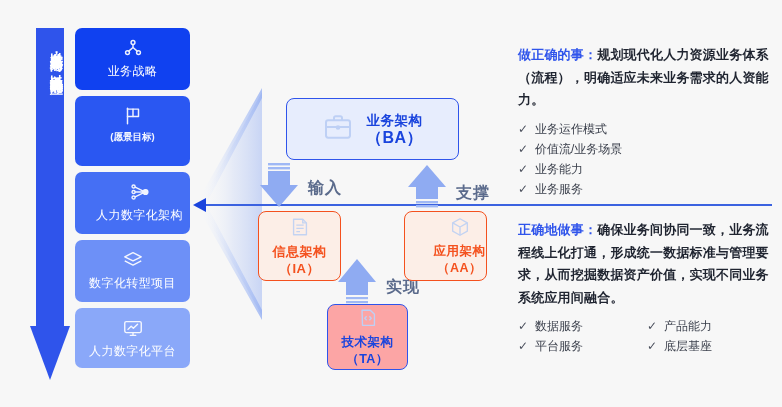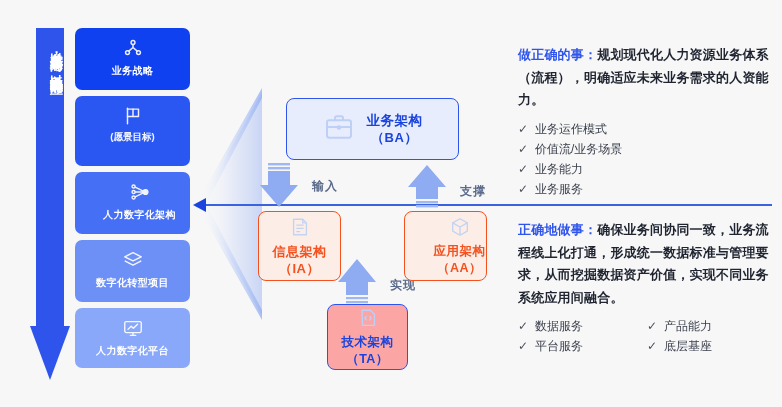--- a/index.html
+++ b/index.html
@@ -51,22 +51,22 @@
     padding-bottom:8px;
   }
   .card .cicon{
     display:block;
     height:22px;
     margin:0 auto 4px auto;
     opacity:.92;
   }
   .card .clabel{
     display:block;
-    font-size:10px;
-    font-weight:bold;
+    font-size:12px;
+    font-weight:normal;
     letter-spacing:.4px;
     line-height:16px;
   }
   .card .csub{
     display:block;
     font-size:9.5px;
     font-weight:bold;
     line-height:12px;
     margin-top:1px;
     opacity:.95;
@@ -106,21 +106,21 @@
   .abox .aicon{display:block;margin-bottom:1px;}
   .abox .alabel{
     display:block;
     font-size:13.5px;
     font-weight:bold;
     line-height:17px;
     letter-spacing:.5px;
   }
   .abox .acode{
     display:block;
-    font-size:13px;
+    font-size:16px;
     font-weight:bold;
     line-height:17px;
     letter-spacing:.5px;
   }
   .box-ba{
     left:286px;top:98px;width:173px;height:62px;
     background:#e7edfd;border:1.6px solid #2f54eb;
     flex-direction:row;gap:12px;
   }
   .box-ba .tcol{display:flex;flex-direction:column;}
@@ -140,21 +140,21 @@
     background:#fca5a5;border:1.6px solid #2f54eb;
   }
   .box-ta .alabel,.box-ta .acode{color:#1a44dd;font-size:12.5px;}
 
   
   .farrow{position:absolute;}
   .farrow .ftxt{
     position:absolute;
     width:100%;
     text-align:center;
-    font-size:12px;
+    font-size:16px;
     font-weight:bold;
     color:#5b6b8c;
     letter-spacing:1px;
   }
   .fa-input{left:256px;top:163px;width:46px;height:46px;}
   .fa-input .ftxt{top:15px;}
   .fa-support{left:404px;top:163px;width:46px;height:46px;}
   .fa-support .ftxt{top:20px;}
   .fa-realize{left:334px;top:257px;width:46px;height:50px;}
   .fa-realize .ftxt{top:20px;}

